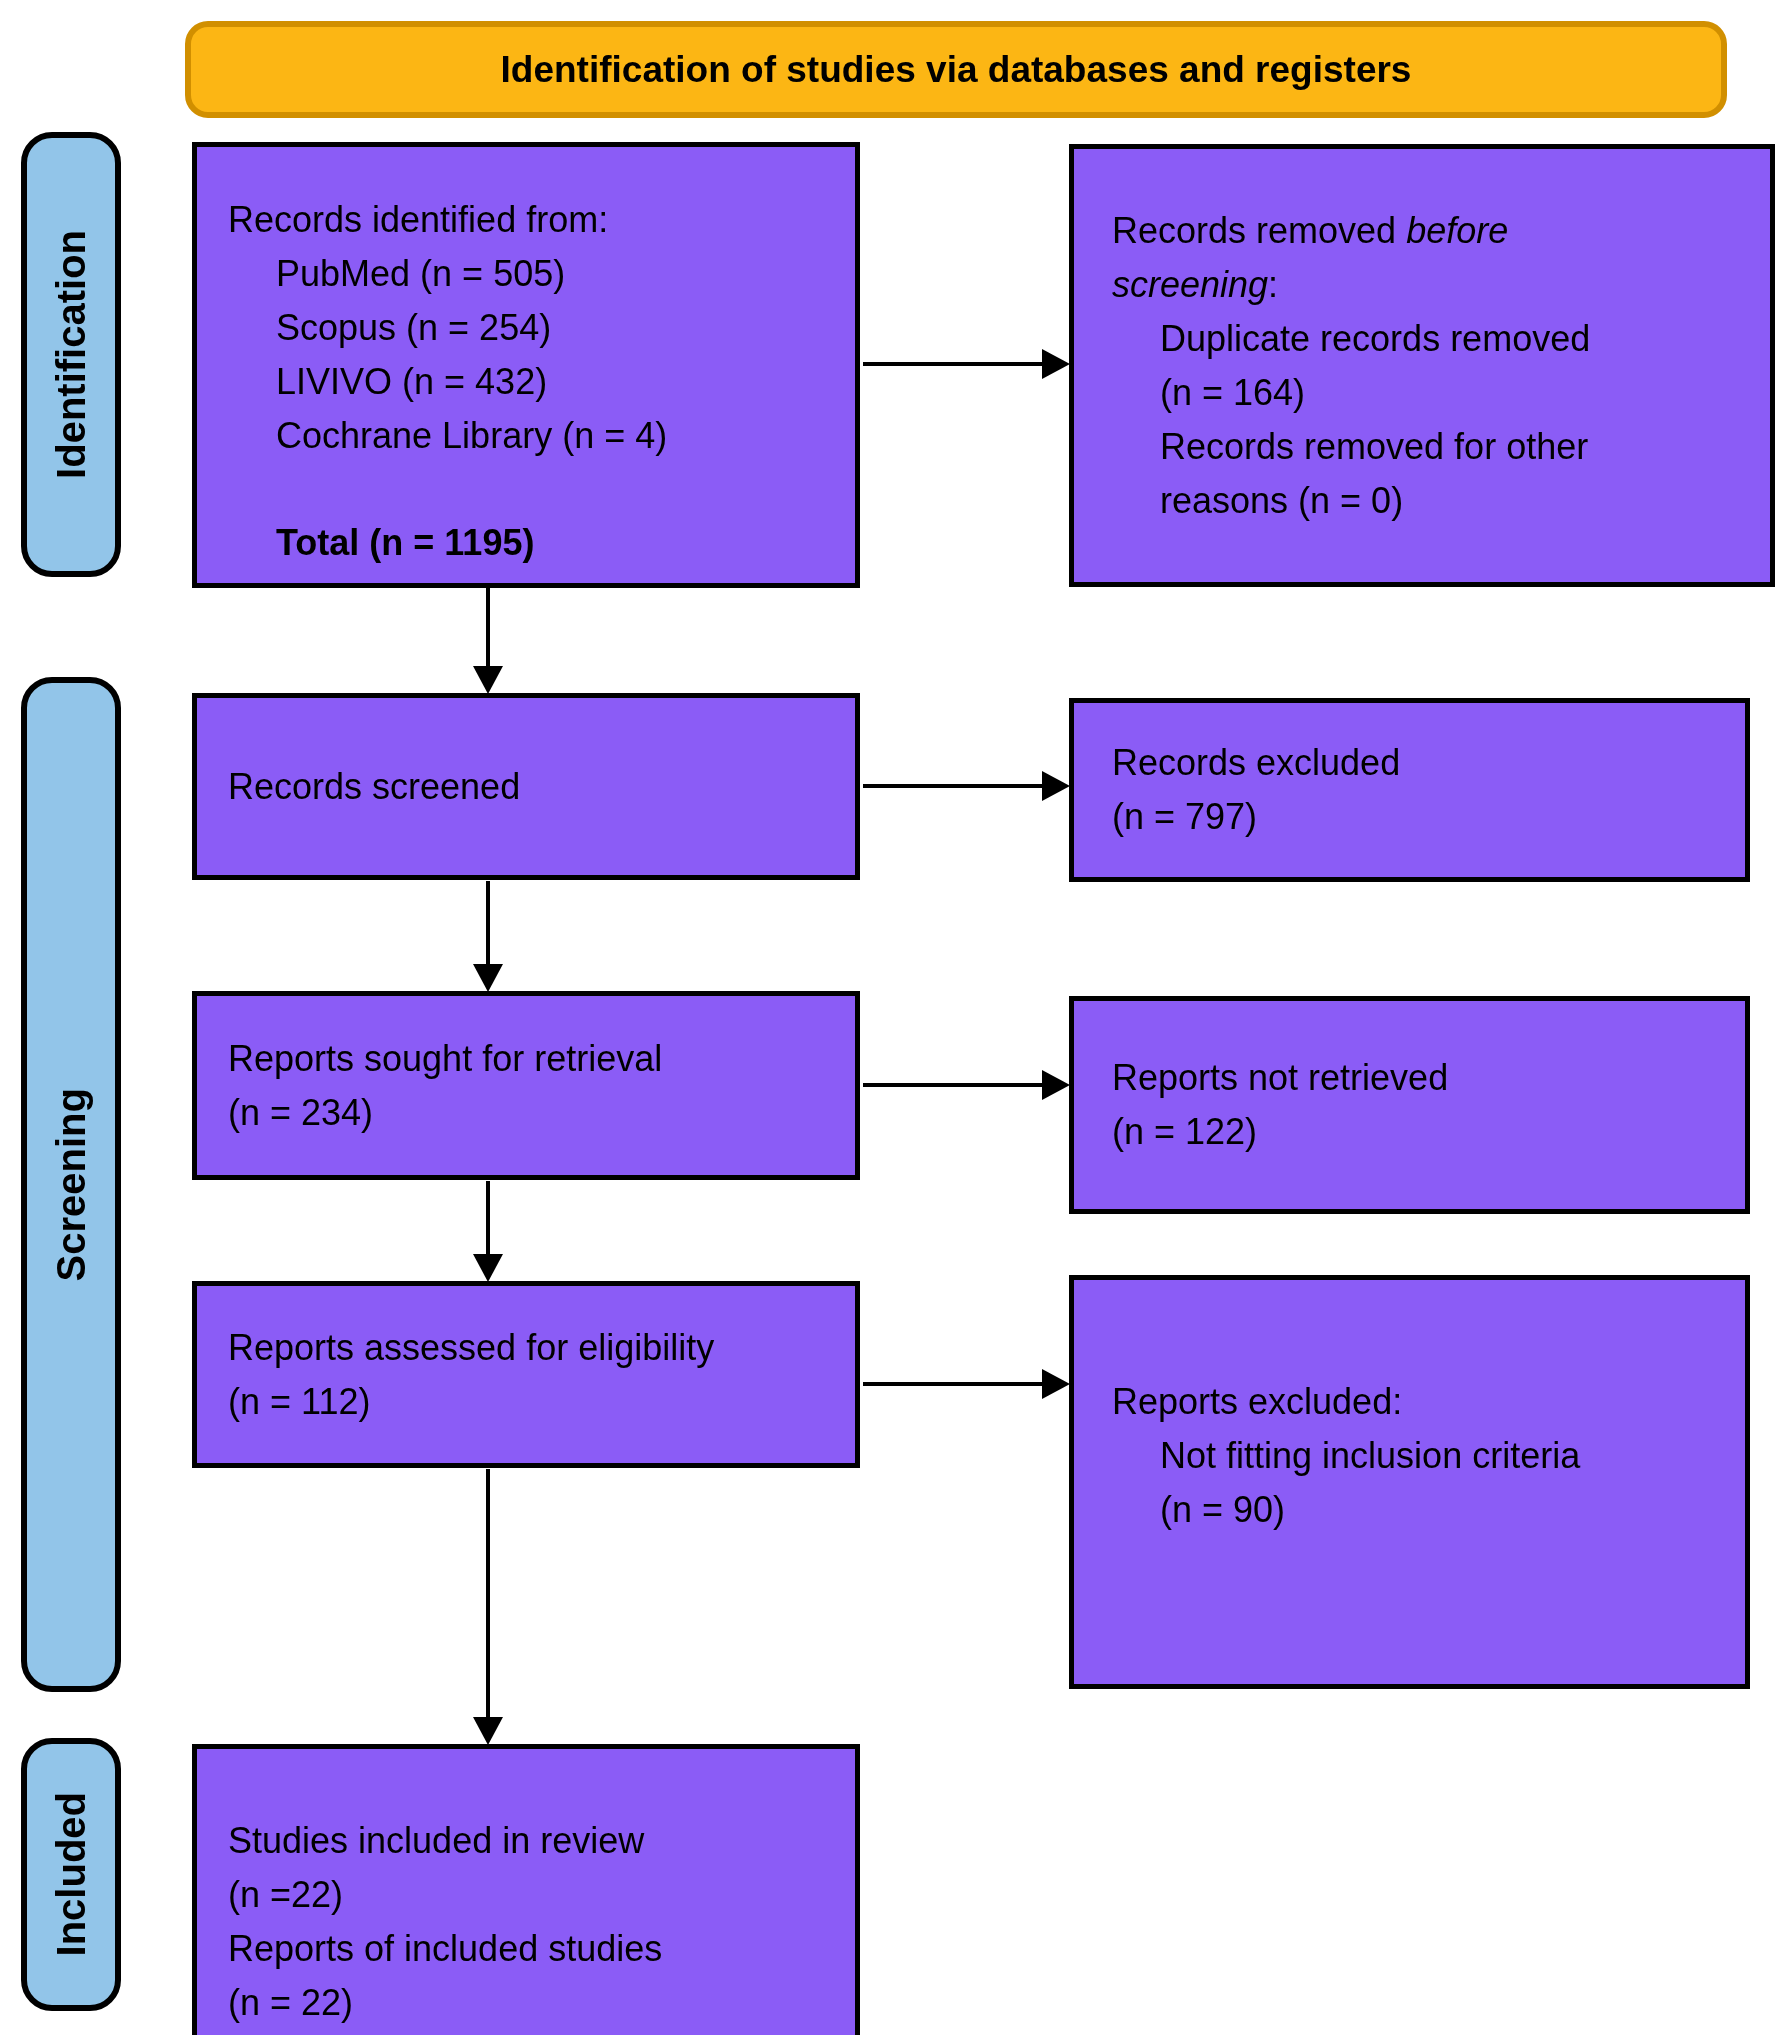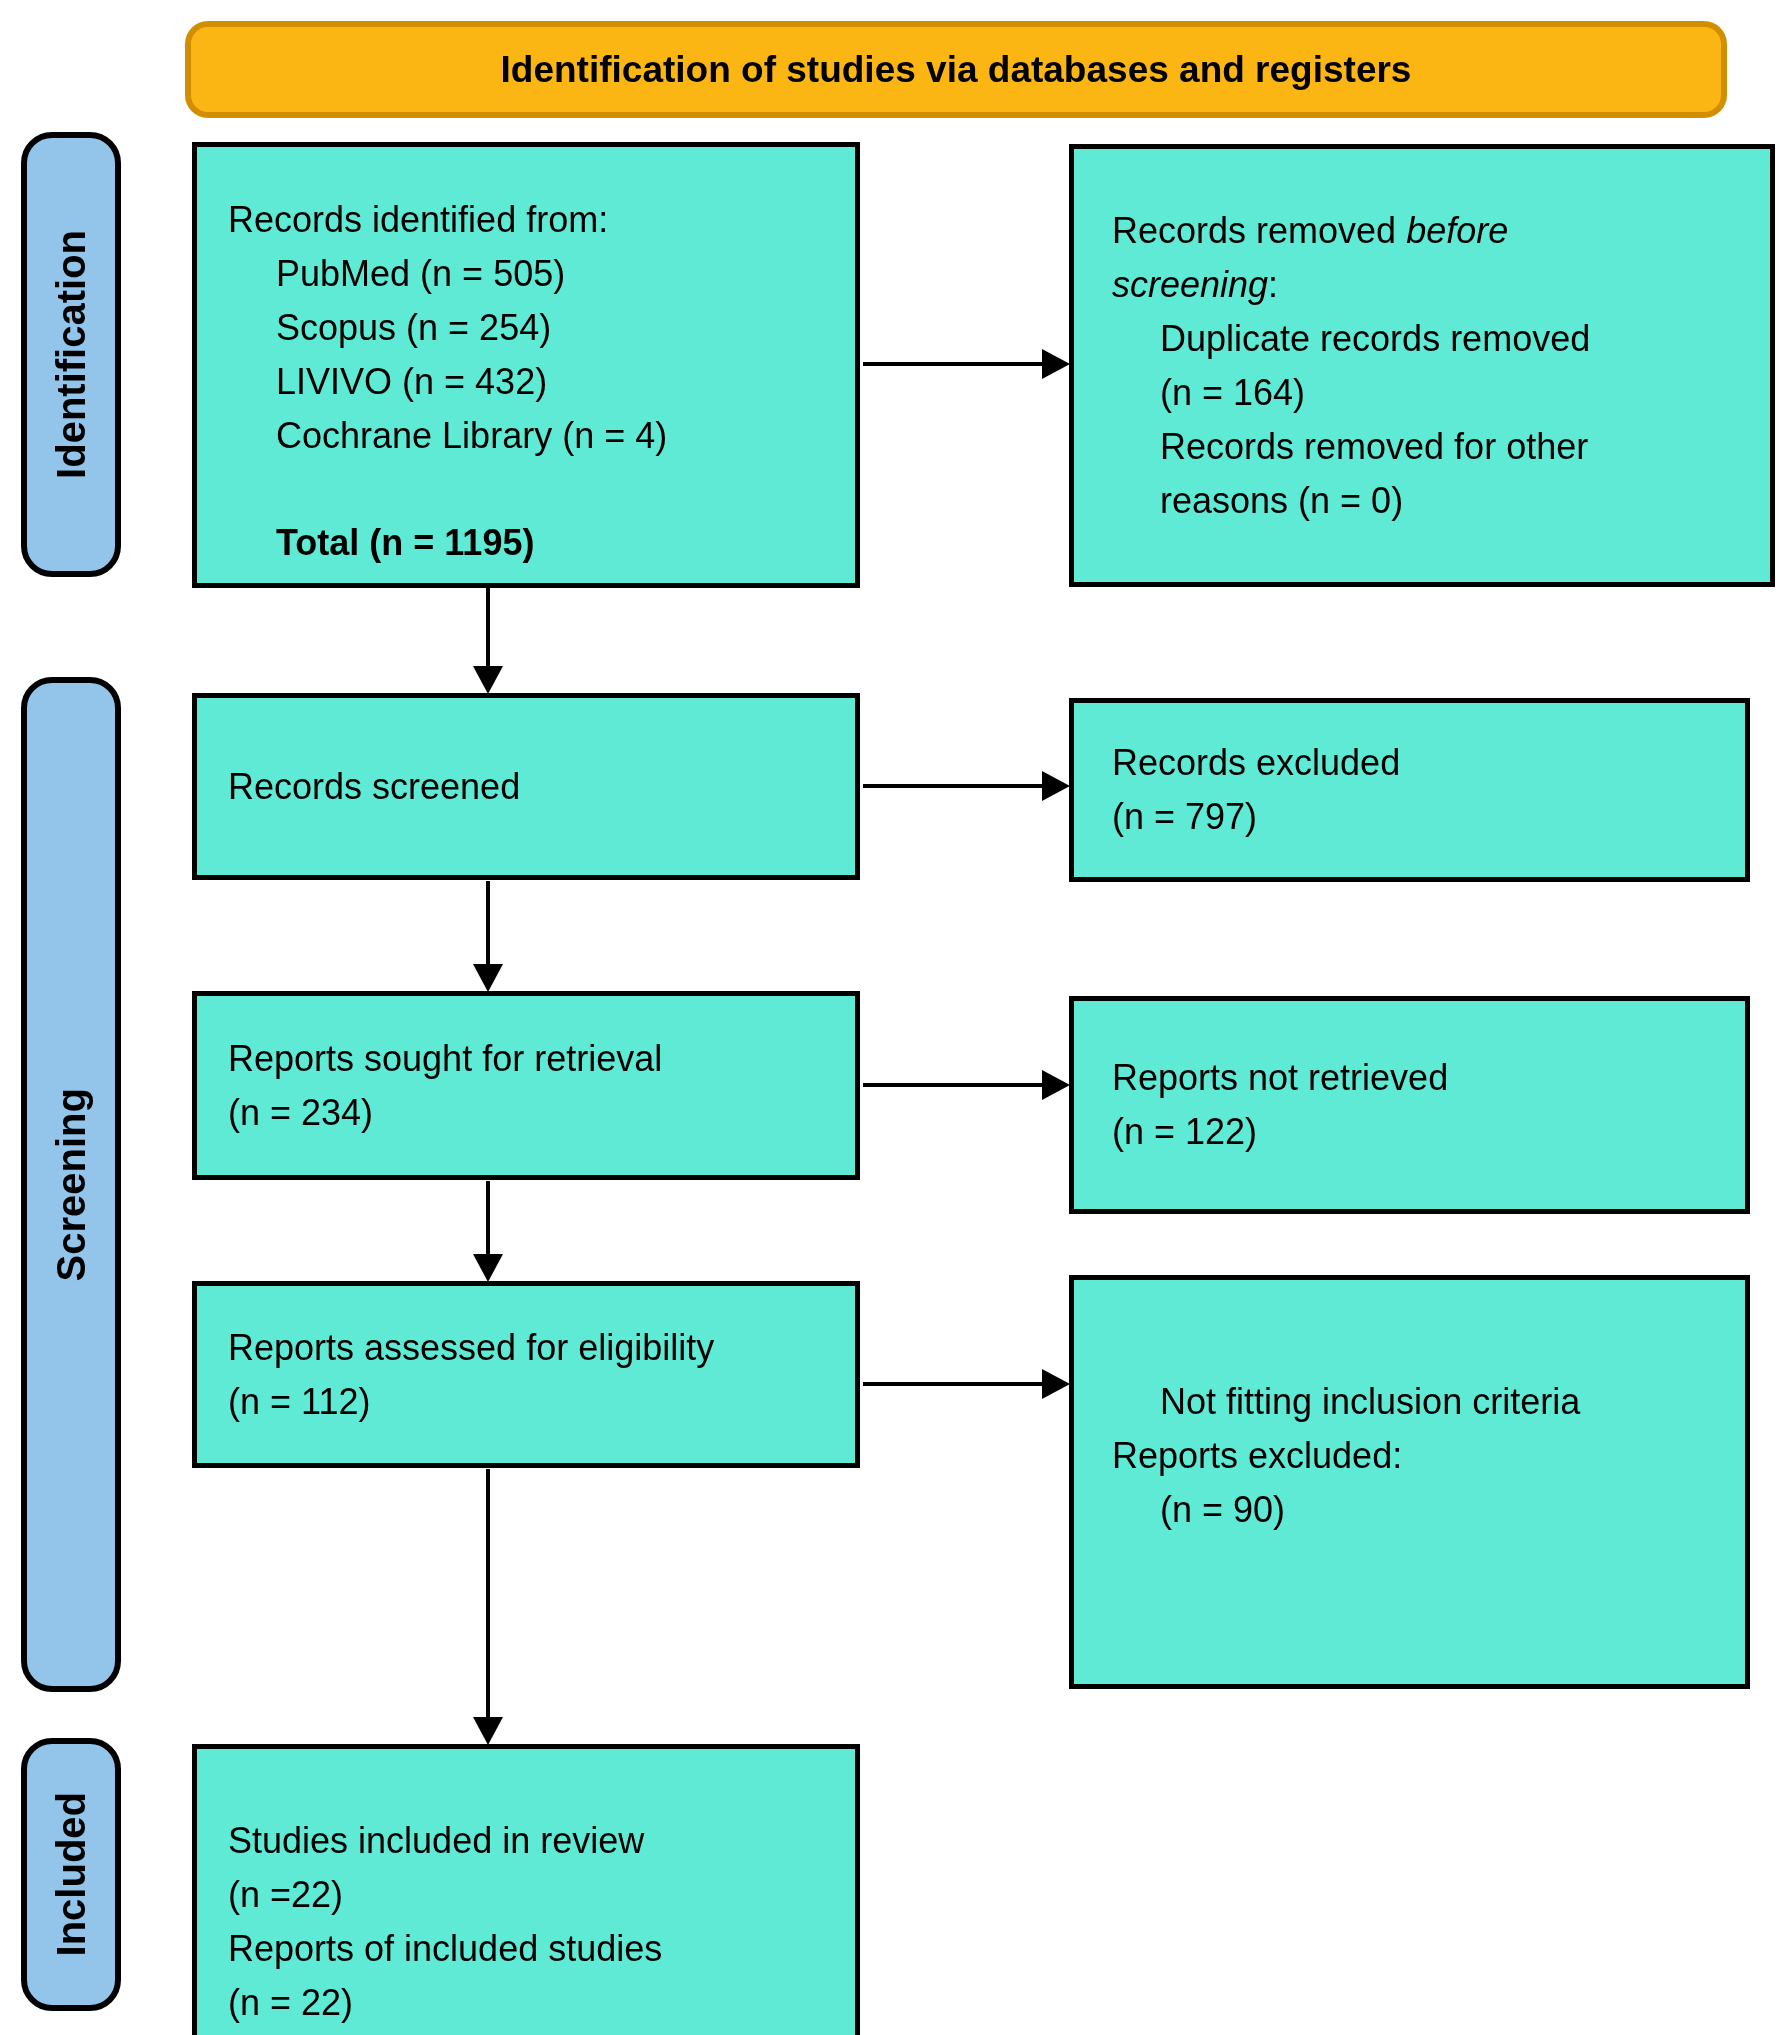--- a/index.html
+++ b/index.html
@@ -30,21 +30,21 @@
   }
   .stage-text{
     writing-mode:vertical-rl;transform:rotate(180deg);
     font-weight:bold;font-size:40px;white-space:nowrap;
   }
   .stage-identification{top:132px;height:445px;}
   .stage-screening{top:677px;height:1015px;}
   .stage-included{top:1738px;height:273px;}
   
   .wbox{
-    position:absolute;background:#5eead4;border:5.1px solid #000;
+    position:absolute;background:#8b5cf6;border:5.1px solid #000;
     box-sizing:border-box;
     font-size:36px;line-height:1.5;
     display:flex;flex-direction:column;justify-content:center;
     padding:12.8px 15.4px 12.8px 31px;
   }
   .wbox .line{min-height:54px;}
   .ind{margin-left:48px;}
   .spacer{height:54px;}
   .bold{font-weight:bold;}
   .it{font-style:italic;}
@@ -128,22 +128,22 @@
   <div class="wbox box-reports-not-retrieved">
     <div class="line">Reports not retrieved</div>
     <div class="line">(n = 122)</div>
   </div>
 
   <div class="wbox box-reports-assessed">
     <div class="line">Reports assessed for eligibility</div>
     <div class="line">(n = 112)</div>
   </div>
   <div class="wbox box-reports-excluded">
+    <div class="line">Reports excluded:</div>
     <div class="line ind">Not fitting inclusion criteria</div>
-    <div class="line">Reports excluded:</div>
     <div class="line ind">(n = 90)</div>
   </div>
 
   <div class="wbox box-studies-included">
     <div class="line">Studies included in review</div>
     <div class="line">(n =22)</div>
     <div class="line">Reports of included studies</div>
     <div class="line">(n = 22)</div>
   </div>
 

